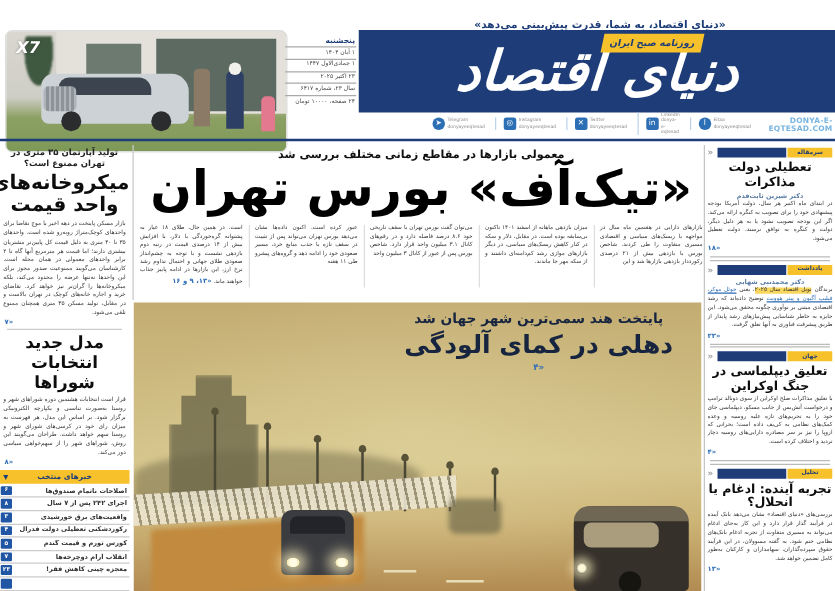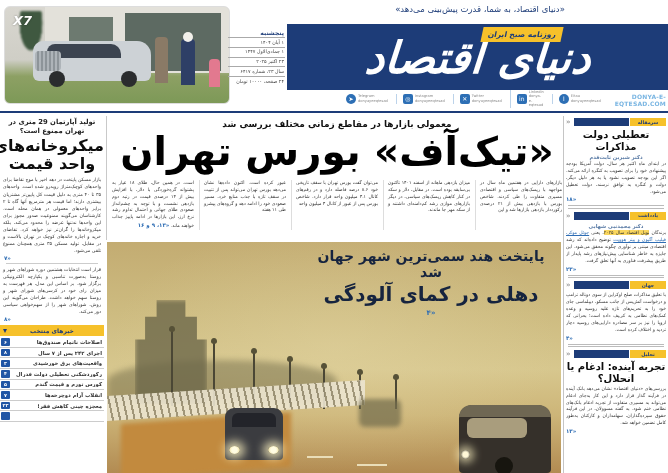--- a/index.html
+++ b/index.html
@@ -1,41 +1,41 @@
 <!DOCTYPE html>
 <html lang="fa"><head>
 <meta charset="utf-8">
 <style>
   html,body{margin:0;padding:0;background:#e9e9e9}
   .page{position:relative;width:668px;height:473px;margin:0 auto;background:#fff;overflow:hidden;
         font-family:"DejaVu Sans","Liberation Sans",sans-serif;direction:rtl;color:#222}
   
-  .tagline{position:absolute;top:4px;left:300px;width:360px;text-align:center;
-           font-size:8.5px;font-weight:normal;color:#1d3c78}
+  .tagline{position:absolute;top:15px;left:300px;width:360px;text-align:center;
+           font-size:8.5px;font-weight:bold;color:#1d3c78}
   .masthead-box{position:absolute;top:24px;left:287px;width:381px;height:66px;background:#1d3c78;
                 display:flex;align-items:center;justify-content:center}
   .masthead-title{color:#fff;font-size:44px;font-weight:900;font-style:italic;transform:skewX(-4deg);white-space:nowrap}
   .badge{position:absolute;top:27px;left:482px;width:80px;height:15px;background:#f6c12b;
          transform:skewX(-12deg);display:flex;align-items:center;justify-content:center;
          font-size:7.5px;font-weight:bold;color:#1d3c78;z-index:3}
   .dateblock{position:absolute;top:27px;left:228px;width:57px;font-size:4.8px;color:#444;text-align:right}
   .dateblock .row{border-top:0.5px solid #aaa;padding:1.5px 1px;line-height:1.2}
   .dateblock .weekday{border-top:none;color:#1d3c78;font-weight:bold;font-size:6px}
   .social-row{position:absolute;top:90px;left:340px;width:222px;display:flex;direction:ltr;gap:8px;align-items:center}
   .social{display:flex;direction:ltr;gap:2px;align-items:center;border-left:0.5px solid #bcd3ea;padding-left:6px}
   .social:first-child{border-left:none}
   .social .sicon{width:10px;height:10px;border-radius:50%;background:#2d6fb5;color:#fff;font-size:6px;
                  display:flex;align-items:center;justify-content:center;flex:0 0 auto}
   .social .sq{border-radius:2px}
   .social .stxt{font-size:3.6px;color:#8a8a8a;line-height:1.25;text-align:left}
   .site-url{position:absolute;top:93px;left:596px;width:70px;direction:ltr;text-align:right;
             font-size:6px;font-weight:bold;color:#79b5e2;letter-spacing:.2px}
   .top-rule{position:absolute;top:111px;left:0;width:668px;height:2px;background:#1d3c78}
   
-  .ad{position:absolute;top:6px;left:4px;width:224px;height:96px;border-radius:6px;overflow:hidden;
+  .ad{position:absolute;top:24px;left:4px;width:224px;height:96px;border-radius:6px;overflow:hidden;
       background:linear-gradient(180deg,#d9d7d0 0%,#cfcec6 55%,#8da064 72%,#7d9957 100%);border:1px solid #ddd}
   .ad .wall{position:absolute;top:0;left:40px;width:184px;height:66px;background:#e3e1da}
   .ad .win{position:absolute;top:6px;left:120px;width:96px;height:58px;background:#5d6a62}
   .ad .win2{position:absolute;top:10px;left:64px;width:44px;height:54px;background:#6d7a70}
   .ad .palm{position:absolute;top:4px;left:6px;width:40px;height:60px;background:
         radial-gradient(ellipse at 50% 20%,#3f5840 0 40%,transparent 41%);filter:blur(1px)}
   .ad .car{position:absolute;top:34px;left:28px;width:118px;height:40px;background:#cdd2d6;border-radius:10px 14px 6px 6px}
   .ad .car:before{content:"";position:absolute;top:3px;left:14px;width:74px;height:14px;background:#3c4450;border-radius:8px 10px 0 0}
   .ad .grille{position:absolute;top:44px;left:30px;width:26px;height:20px;background:repeating-linear-gradient(90deg,#aeb4b9 0 2px,#8d9499 2px 4px);border-radius:4px}
   .ad .wheel{position:absolute;top:64px;width:16px;height:16px;background:#2a2c2e;border-radius:50%}
@@ -94,21 +94,21 @@
                 background:radial-gradient(circle,#fffce3 0 40%,#f2e6ae 70%,transparent 100%);box-shadow:0 0 10px 5px rgba(248,238,190,.8)}
   .car-main .h1{left:4px}.car-main .h2{right:4px}
   .car-faint{position:absolute;left:252px;top:157px;width:42px;height:28px;background:#77704f;border-radius:6px;opacity:.75;filter:blur(2px)}
   .rickshaw{position:absolute;left:352px;top:163px;width:92px;height:68px;background:#35302a;border-radius:14px 14px 4px 4px}
   .rickshaw .roof{position:absolute;top:0;left:0;width:100%;height:12px;background:#6f6753;border-radius:14px 14px 0 0}
   .rickshaw .shield{position:absolute;top:13px;left:8px;width:60px;height:20px;background:#bdb08c;border-radius:6px;opacity:.85}
   .rickshaw .wheel{position:absolute;bottom:-2px;left:36px;width:18px;height:18px;background:#17150f;border-radius:50%}
   .rickshaw .hl{position:absolute;bottom:14px;left:2px;width:9px;height:9px;border-radius:50%;
                 background:radial-gradient(circle,#fff8d8 0 40%,transparent 100%);box-shadow:0 0 8px 4px rgba(248,238,190,.7)}
   .photo-cap{position:absolute;top:6px;right:10px;width:240px;text-align:center;color:#16243f;z-index:5}
-  .photo-cap .pk{font-size:14px;font-weight:800}
+  .photo-cap .pk{font-size:11px;font-weight:800}
   .photo-cap .ph{font-size:20px;font-weight:900;margin-top:2px}
   .photo-cap .pr{font-size:7px;font-weight:bold;margin-top:3px;text-align:center}
   
   .right-col{position:absolute;top:118px;left:566px;width:100px;height:355px;overflow:hidden}
   .sec{margin-bottom:2px}
   .sec-bar{display:flex;align-items:center;height:8px;margin-bottom:3px}
   .sec-tag{flex:0 0 36px;background:#f6c12b;color:#1d3c78;font-size:4.8px;font-weight:bold;height:100%;
            display:flex;align-items:center;justify-content:center}
   .sec-fill{flex:1;background:#1d3c78;height:100%;margin-right:1px}
   .sec-q{flex:0 0 8px;color:#9a9a9a;font-size:7px;font-weight:bold;text-align:left;line-height:8px}
@@ -178,29 +178,33 @@
       <span class="stxt"><span>Eitaa</span><br><span>donyayeeqtesad</span></span>
     </div>
   </div>
   <div class="site-url">DONYA-E-EQTESAD.COM</div>
 
   <div class="top-rule"></div>
   <div class="v-div-left"></div>
   <div class="v-div-right"></div>
 
   <aside class="left-col">
-    <div class="lc-kicker">تولید آپارتمان 29 متری در تهران ممنوع است؟</div>
+    <div class="lc-kicker">تولید آپارتمان ۳۵ متری در تهران ممنوع است؟</div>
     <div class="lc-head1">
       <span>میکروخانه‌های</span><br>
       <span>واحد قیمت</span>
     </div>
     <div class="lc-body">بازار مسکن پایتخت در دهه اخیر با موج تقاضا برای واحدهای کوچک‌متراژ روبه‌رو شده است. واحدهای ۳۵ تا ۴۰ متری به دلیل قیمت کل پایین‌تر مشتریان بیشتری دارند؛ اما قیمت هر مترمربع آنها گاه تا ۲ برابر واحدهای معمولی در همان محله است. کارشناسان می‌گویند ممنوعیت صدور مجوز برای این واحدها نه‌تنها عرضه را محدود می‌کند، بلکه میکروخانه‌ها را گران‌تر نیز خواهد کرد. تقاضای خرید و اجاره خانه‌های کوچک در تهران بالاست و در مقابل، تولید مسکن ۳۵ متری همچنان ممنوع تلقی می‌شود.</div>
     <span class="pref lc-ref">«۷</span>
     <div class="lc-sep"></div>
 
+    <div class="lc-head2">
+      <span>مدل جدید</span><br>
+      <span>انتخابات شوراها</span>
+    </div>
     <div class="lc-body">قرار است انتخابات هشتمین دوره شوراهای شهر و روستا به‌صورت تناسبی و یکپارچه الکترونیکی برگزار شود. بر اساس این مدل، هر فهرست به میزان رای خود در کرسی‌های شورای شهر و روستا سهم خواهد داشت. طراحان می‌گویند این روش، شوراهای شهر را از سهم‌خواهی سیاسی دور می‌کند.</div>
     <span class="pref lc-ref">«۸</span>
 
     <div class="sel-bar">
       <span class="chev">▾</span>
       <span>خبرهای منتخب</span>
     </div>
 
     <div class="news-list">
       <div class="news-item">
@@ -319,20 +323,21 @@
       <span class="pref sec-ref">«۲۳</span>
       <div class="sec-sep"></div>
     </div>
 
     <div class="sec">
       <div class="sec-bar">
         <span class="sec-tag">جهان</span>
         <span class="sec-fill"></span>
         <span class="sec-q">«</span>
       </div>
+      <div class="sec-head">تعلیق دیپلماسی در جنگ اوکراین</div>
       <div class="sec-body">با تعلیق مذاکرات صلح اوکراین از سوی دونالد ترامپ و درخواست آتش‌بس از جانب مسکو، دیپلماسی جای خود را به تحریم‌های تازه علیه روسیه و وعده کمک‌های نظامی به کی‌یف داده است؛ بحرانی که اروپا را نیز بر سر مصادره دارایی‌های روسیه دچار تردید و اختلاف کرده است.</div>
       <span class="pref sec-ref">«۴</span>
       <div class="sec-sep"></div>
     </div>
 
     <div class="sec">
       <div class="sec-bar">
         <span class="sec-tag">تحلیل</span>
         <span class="sec-fill"></span>
         <span class="sec-q">«</span>

